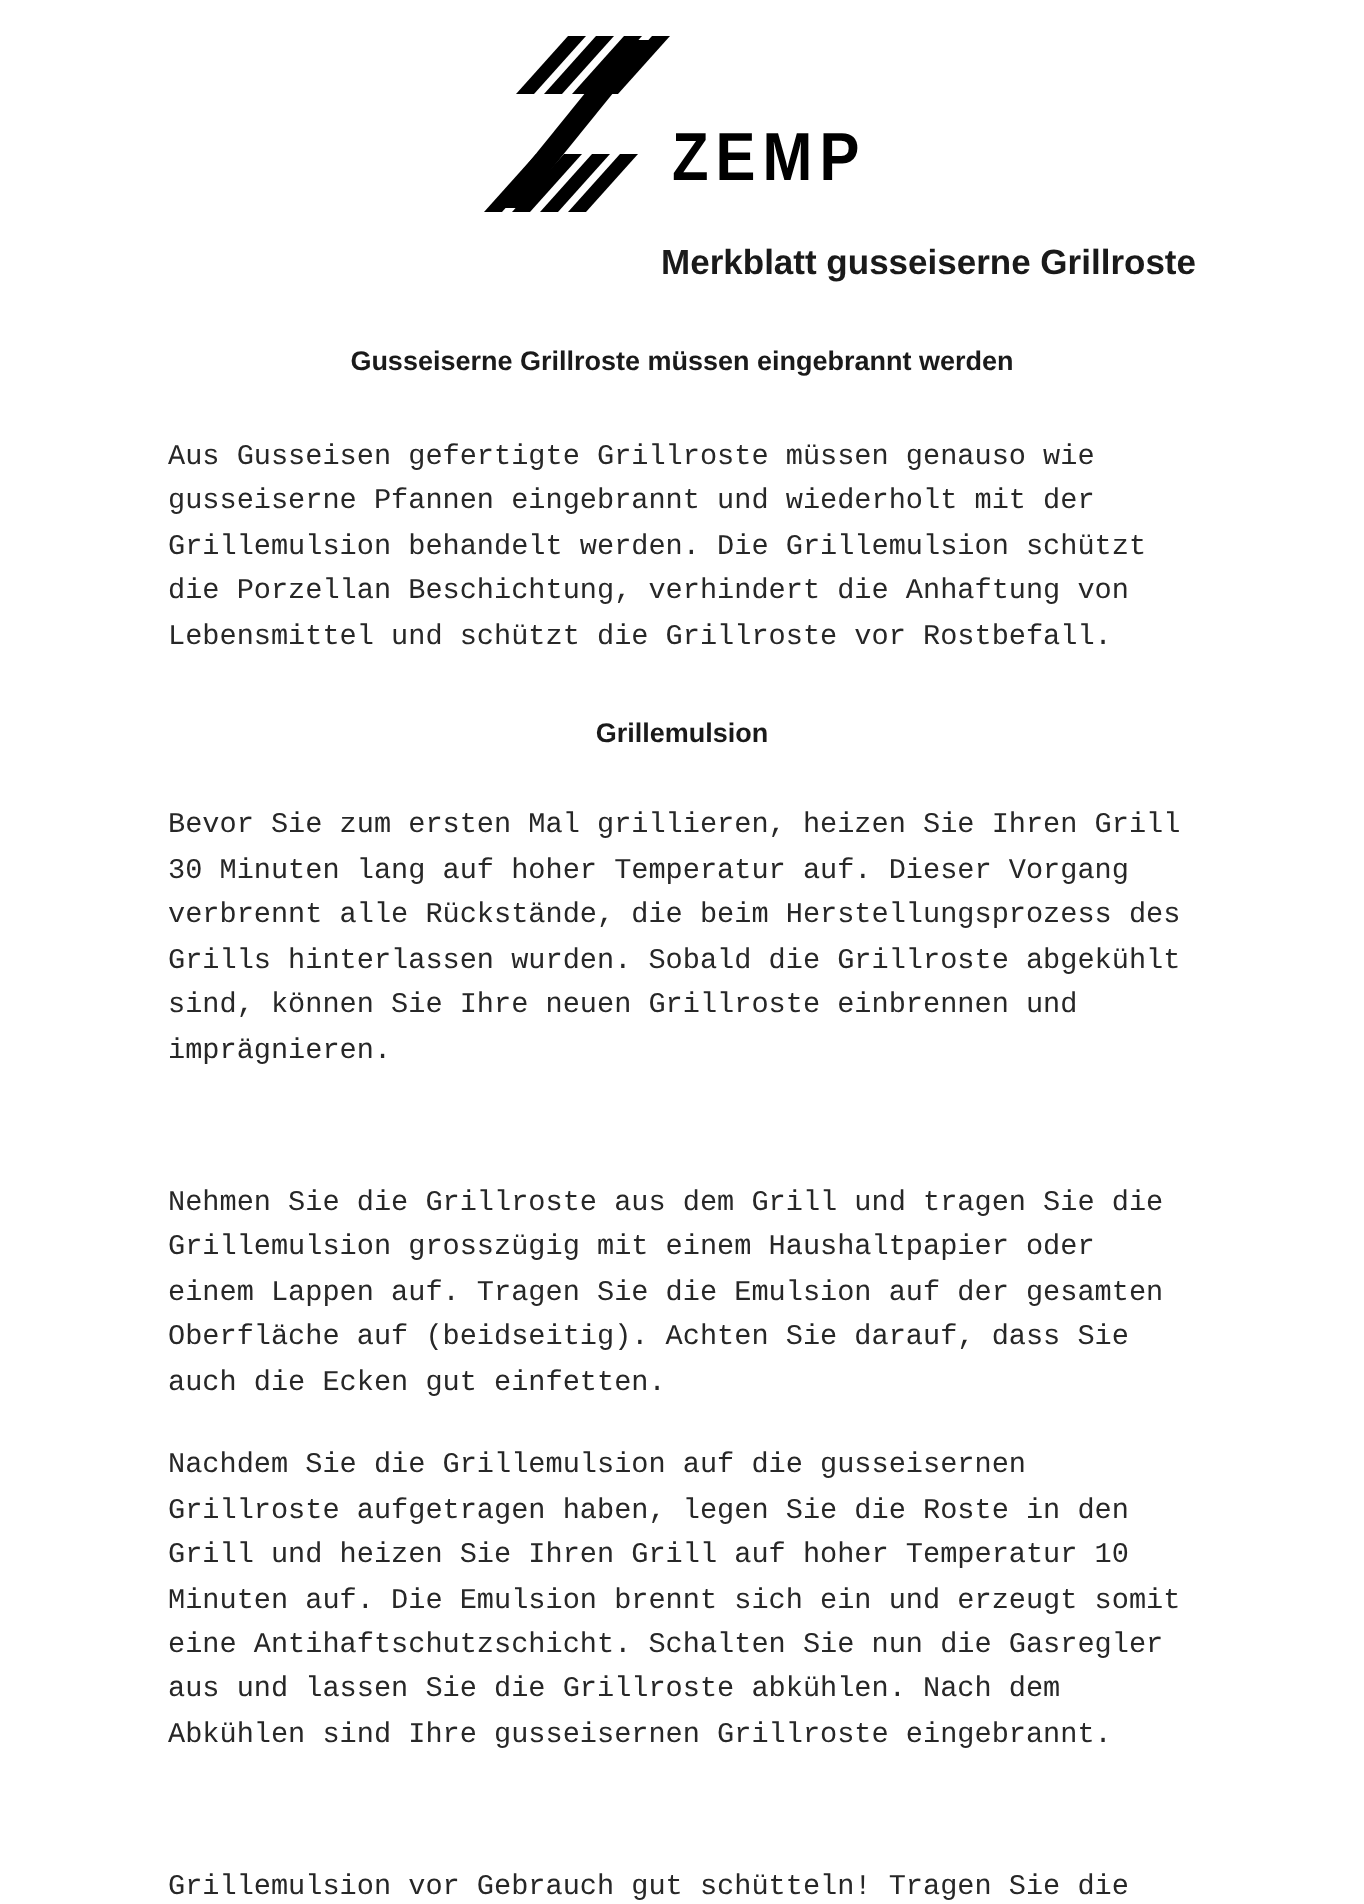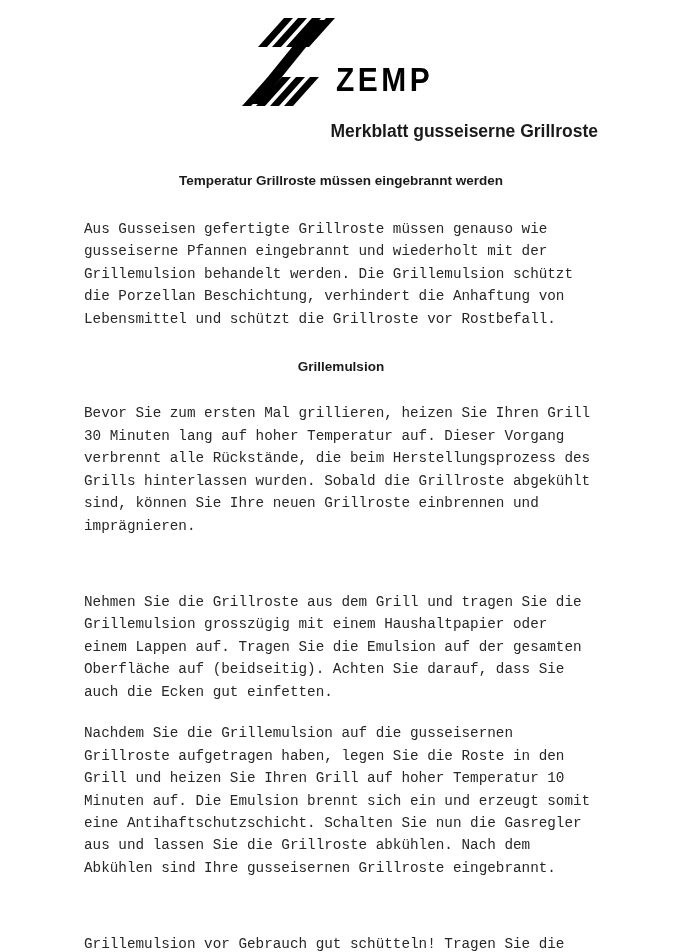--- a/index.html
+++ b/index.html
@@ -128,21 +128,21 @@
       <span class="logo-word">ZEMP</span>
     </div>
   </div>
 
   <div class="content">
 
     <h1 class="doc-title">Merkblatt gusseiserne Grillroste</h1>
 
     <div class="sp-1"></div>
 
-    <h2 class="section-heading">Temperatur Grillroste müssen eingebrannt werden</h2>
+    <h2 class="section-heading">Gusseiserne Grillroste müssen eingebrannt werden</h2>
 
     <div class="sp-2"></div>
 
     <p class="body-text">Aus Gusseisen gefertigte Grillroste müssen genauso wie gusseiserne Pfannen eingebrannt und wiederholt mit der Grillemulsion behandelt werden. Die Grillemulsion schützt die Porzellan Beschichtung, verhindert die Anhaftung von Lebensmittel und schützt die Grillroste vor Rostbefall.</p>
 
     <div class="sp-3"></div>
 
     <h2 class="section-heading">Grillemulsion</h2>
 
     <div class="sp-4"></div>

